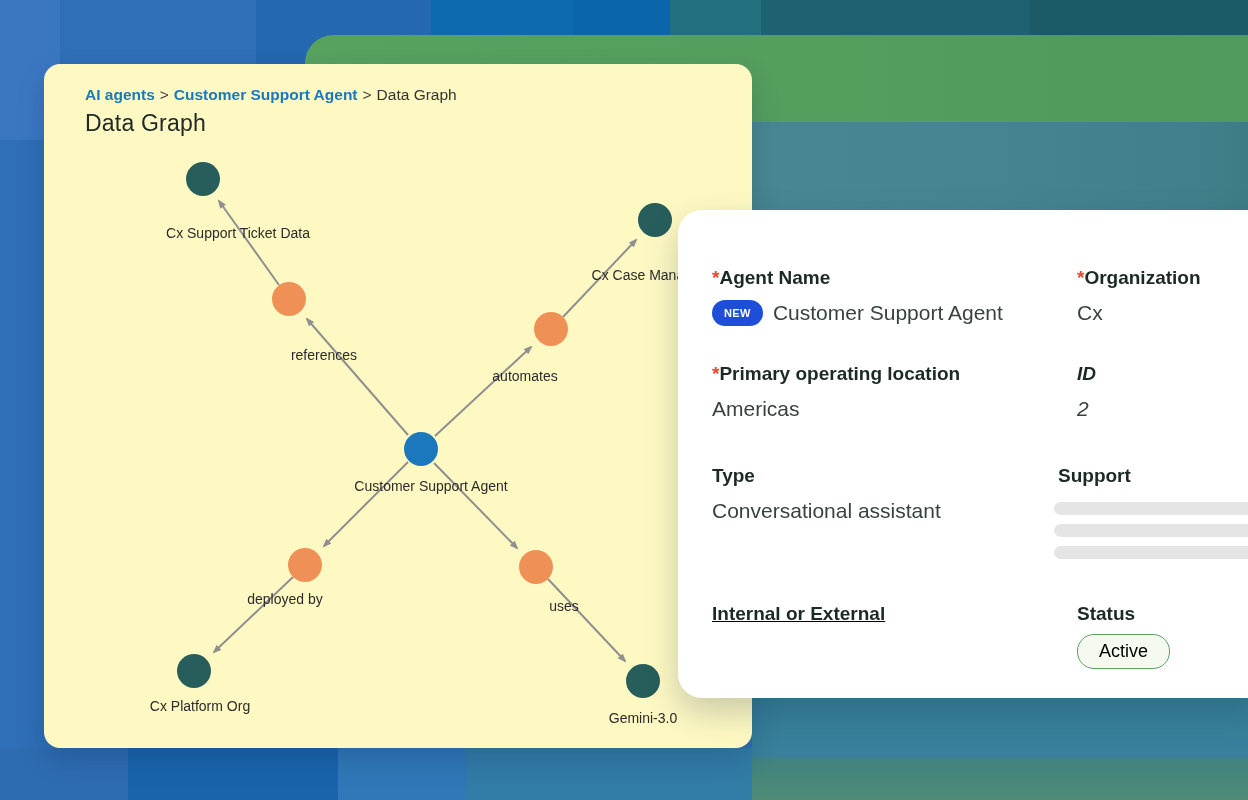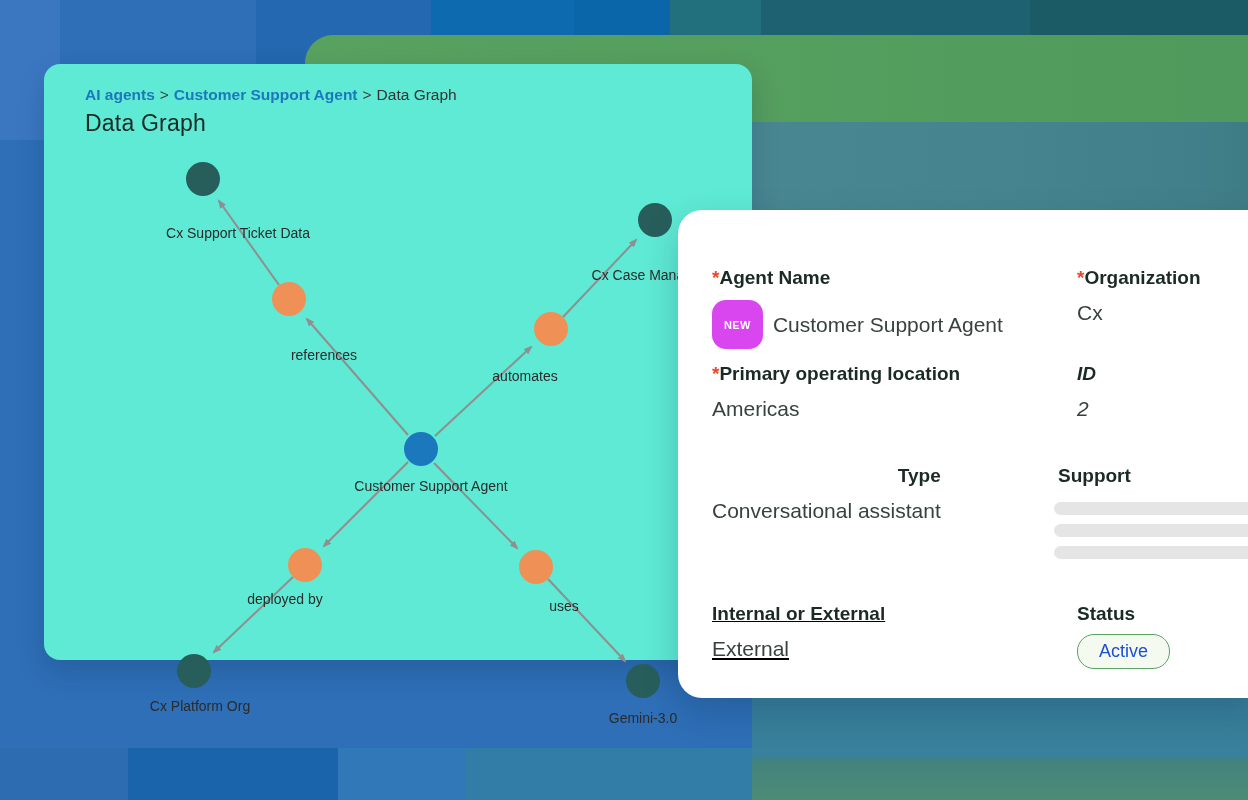--- a/index.html
+++ b/index.html
@@ -41,22 +41,22 @@
       #3078B8 45%,#3078B8 62%,
       #327CA8 62%,#327CA8 100%);
   }
   .bg-bottom-right-band{
     position:absolute;left:752px;top:698px;width:496px;height:102px;
     background:linear-gradient(180deg,#38809B 0,#38809B 56%,#43837F 62%,#4D8B76 100%);
   }
 
   
   .graph-card{
-    position:absolute;left:44px;top:64px;width:708px;height:596px;
-    background:#5eead4;border-radius:16px;
+    position:absolute;left:44px;top:64px;width:708px;height:684px;
+    background:#fef9c3;border-radius:16px;
     box-shadow:0 12px 28px rgba(8,35,70,.20);
   }
   .breadcrumb{
     position:absolute;left:41px;top:21px;
     font-size:15.5px;line-height:20px;color:#3C3C3C;white-space:nowrap;
   }
   .breadcrumb .crumb-link{color:#1B78BC;font-weight:700;cursor:pointer;}
   .breadcrumb .crumb-sep{color:#3C3C3C;font-weight:400;padding:0 5px;}
   .breadcrumb .crumb-current{color:#333333;font-weight:400;}
   .graph-title{
@@ -79,43 +79,43 @@
   .field .f-label{
     font-size:19px;font-weight:700;color:#1C2A26;line-height:24px;white-space:nowrap;margin-top:20px;
   }
   .field .f-label .req{color:#E8472F;font-weight:700;}
   .field .f-value{
     margin-top:10px;font-size:21px;font-weight:400;color:#37423E;line-height:26px;white-space:nowrap;
     display:flex;align-items:center;
   }
   .badge-new{
     display:inline-flex;align-items:center;justify-content:center;
-    background:#d946ef;color:#ffffff;
+    background:#1d4ed8;color:#ffffff;
     font-size:11px;font-weight:700;letter-spacing:.4px;
-    padding:8px 12px;height:33px;border-radius:14px;margin-right:10px;
+    padding:0 12px;height:26px;border-radius:14px;margin-right:10px;
   }
   .f1{left:34px;top:36px;}
   .f2{left:399px;top:36px;}
   .f3{left:34px;top:132px;}
   .f4{left:399px;top:132px;font-style:italic;}
-  .f5{left:34px;top:234px;text-align:right;}
+  .f5{left:34px;top:234px;}
   .f6{left:376px;top:234px;}
   .f6 .f-label{padding-left:4px;}
   .f7{left:34px;top:372px;text-decoration:underline;}
   .f8{left:399px;top:372px;}
   .skeleton{margin-top:14px;}
   .skeleton .skeleton-line{
     width:230px;height:13px;border-radius:7px;background:#E5E5E5;margin-bottom:9px;
   }
   .status-pill{
     display:inline-flex;align-items:center;justify-content:center;
     margin-top:8px;
     border:1.5px solid #5AA262;background:#F4FAF0;border-radius:17px;
     padding:0 21px;height:33px;
-    font-size:18px;font-weight:400;color:#1d4ed8;
+    font-size:18px;font-weight:400;color:#000000;
   }
 </style>
 </head>
 <body>
 
 <div class="stage">
 
   <div class="bg-top-band"></div>
   <div class="bg-green-panel"></div>
   <div class="bg-teal-band"></div>
@@ -211,21 +211,20 @@
       <div class="f-label"><span>Support</span></div>
       <div class="skeleton">
         <div class="skeleton-line"></div>
         <div class="skeleton-line"></div>
         <div class="skeleton-line"></div>
       </div>
     </div>
 
     <div class="field f7">
       <div class="f-label"><span>Internal or External</span></div>
-      <div class="f-value">External</div>
     </div>
 
     <div class="field f8">
       <div class="f-label"><span>Status</span></div>
       <div class="status-pill">Active</div>
     </div>
 
   </div>
 </div>
 

